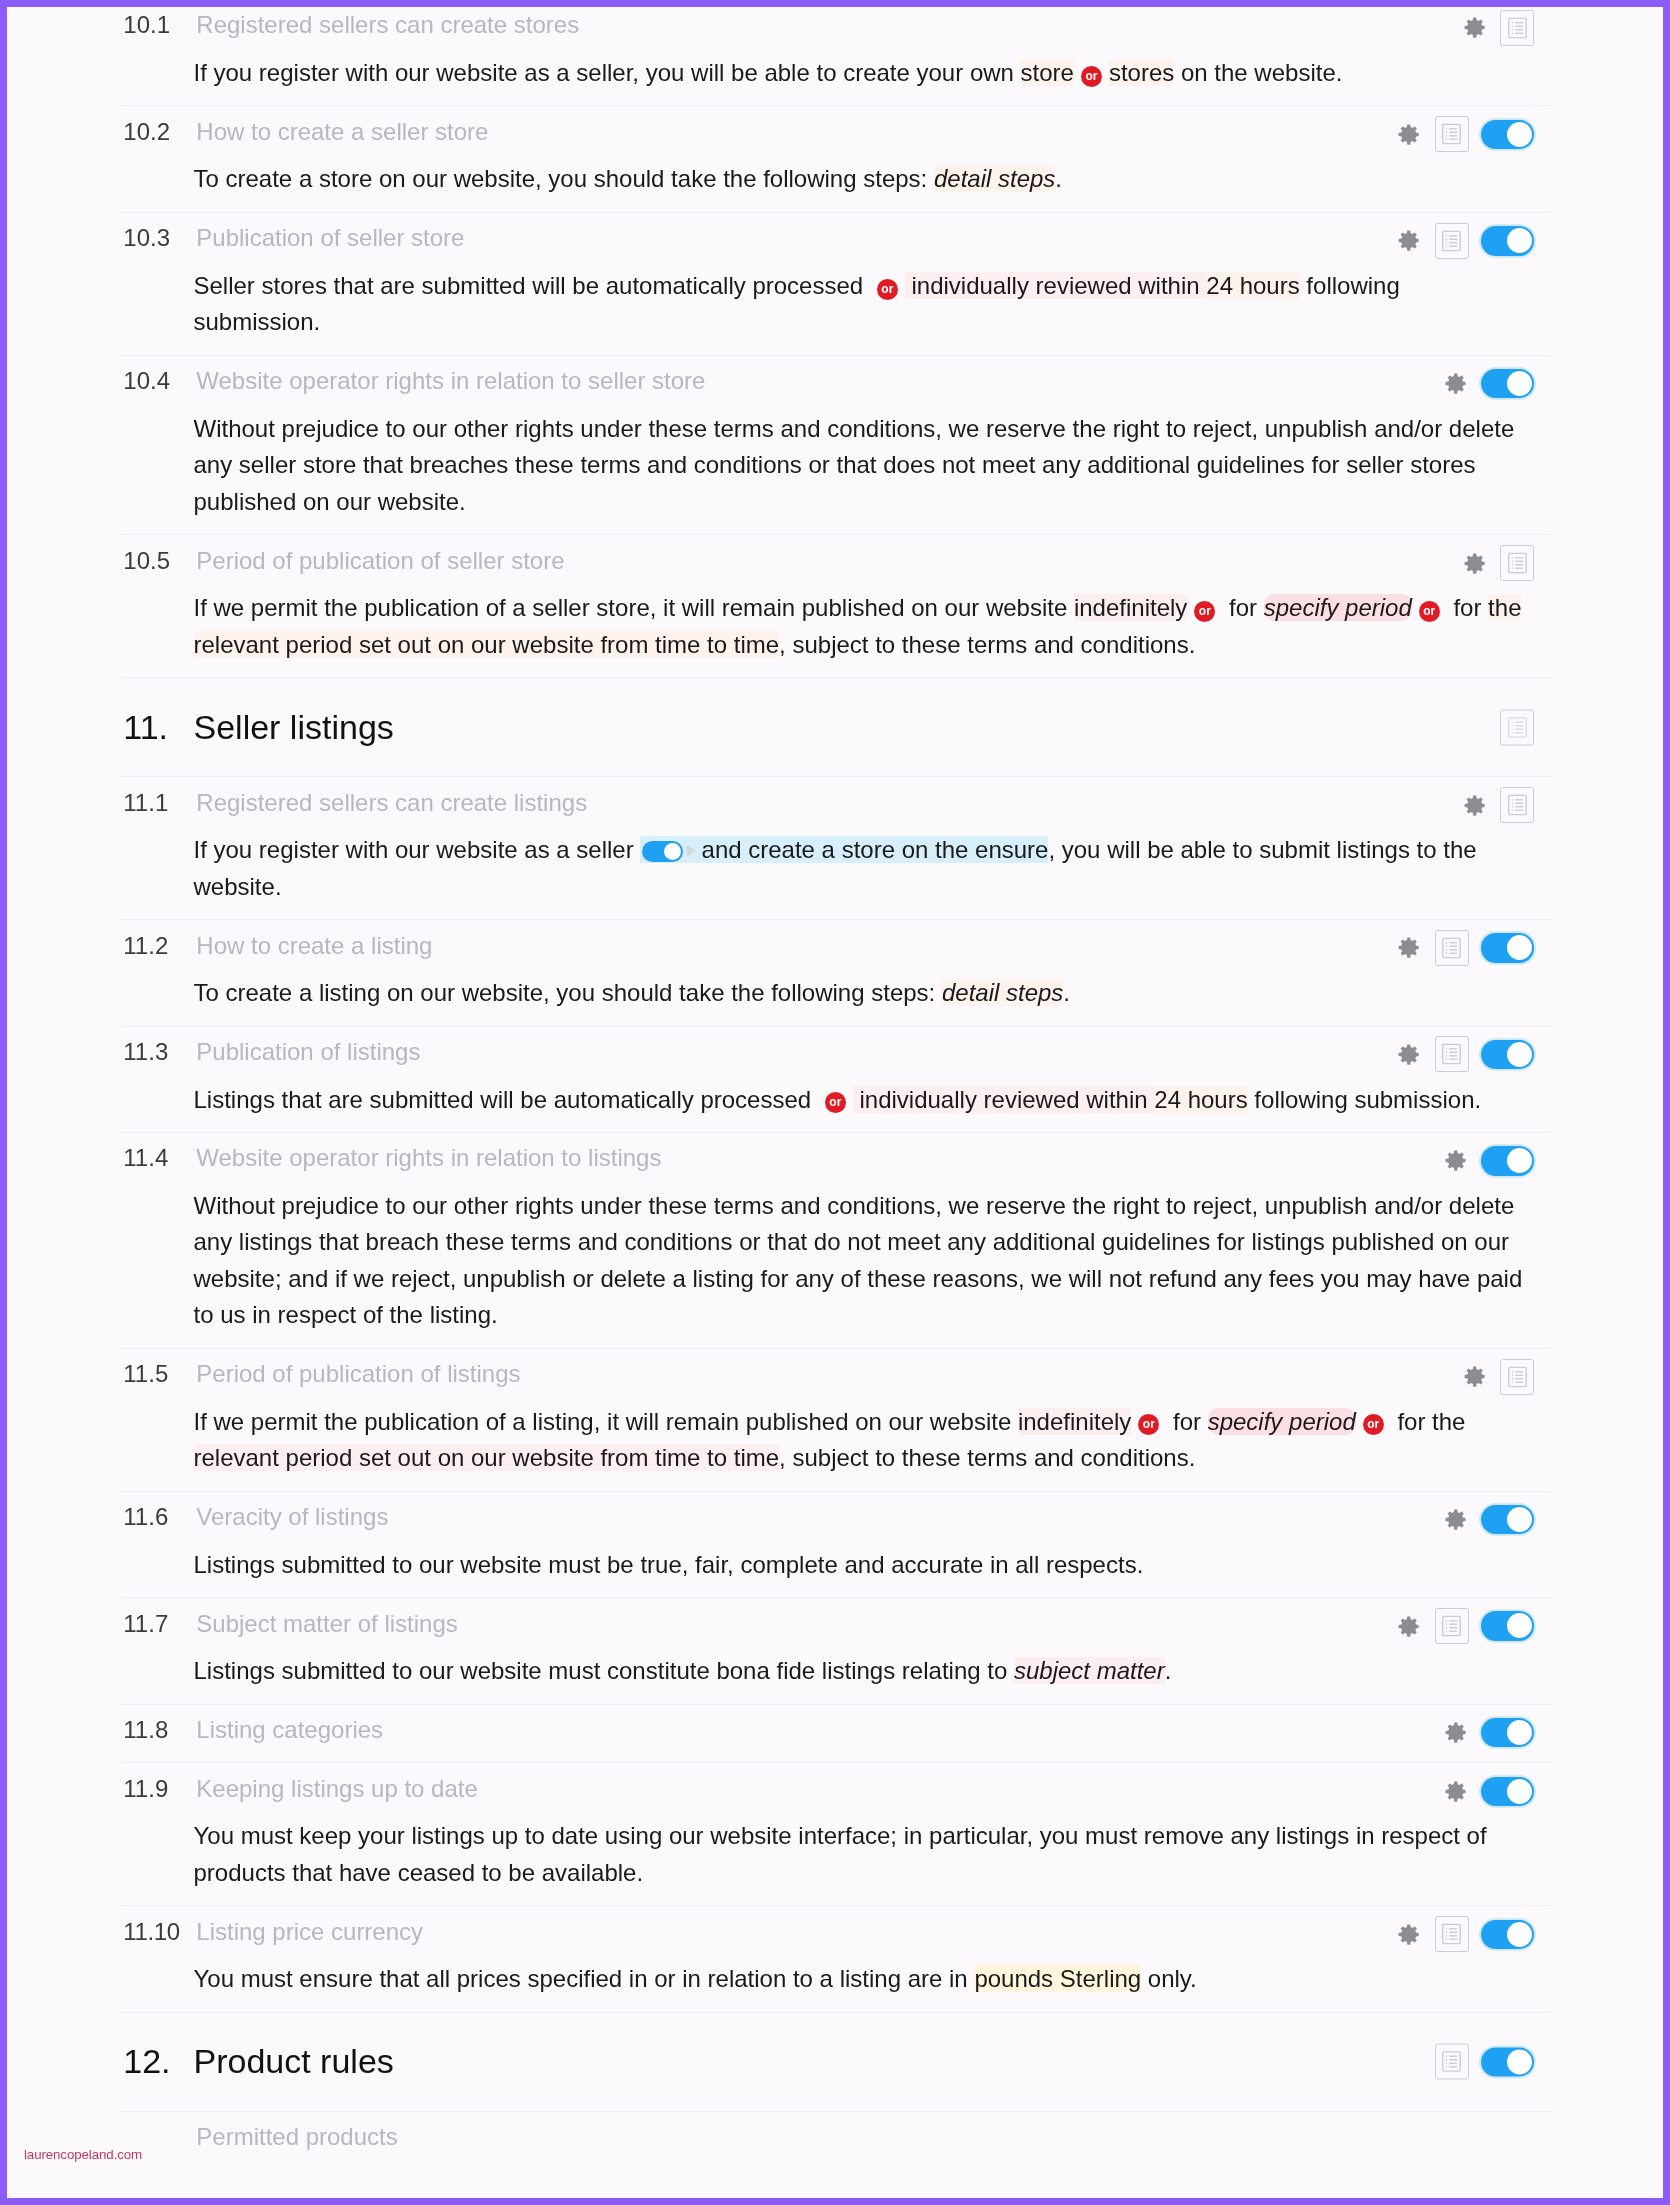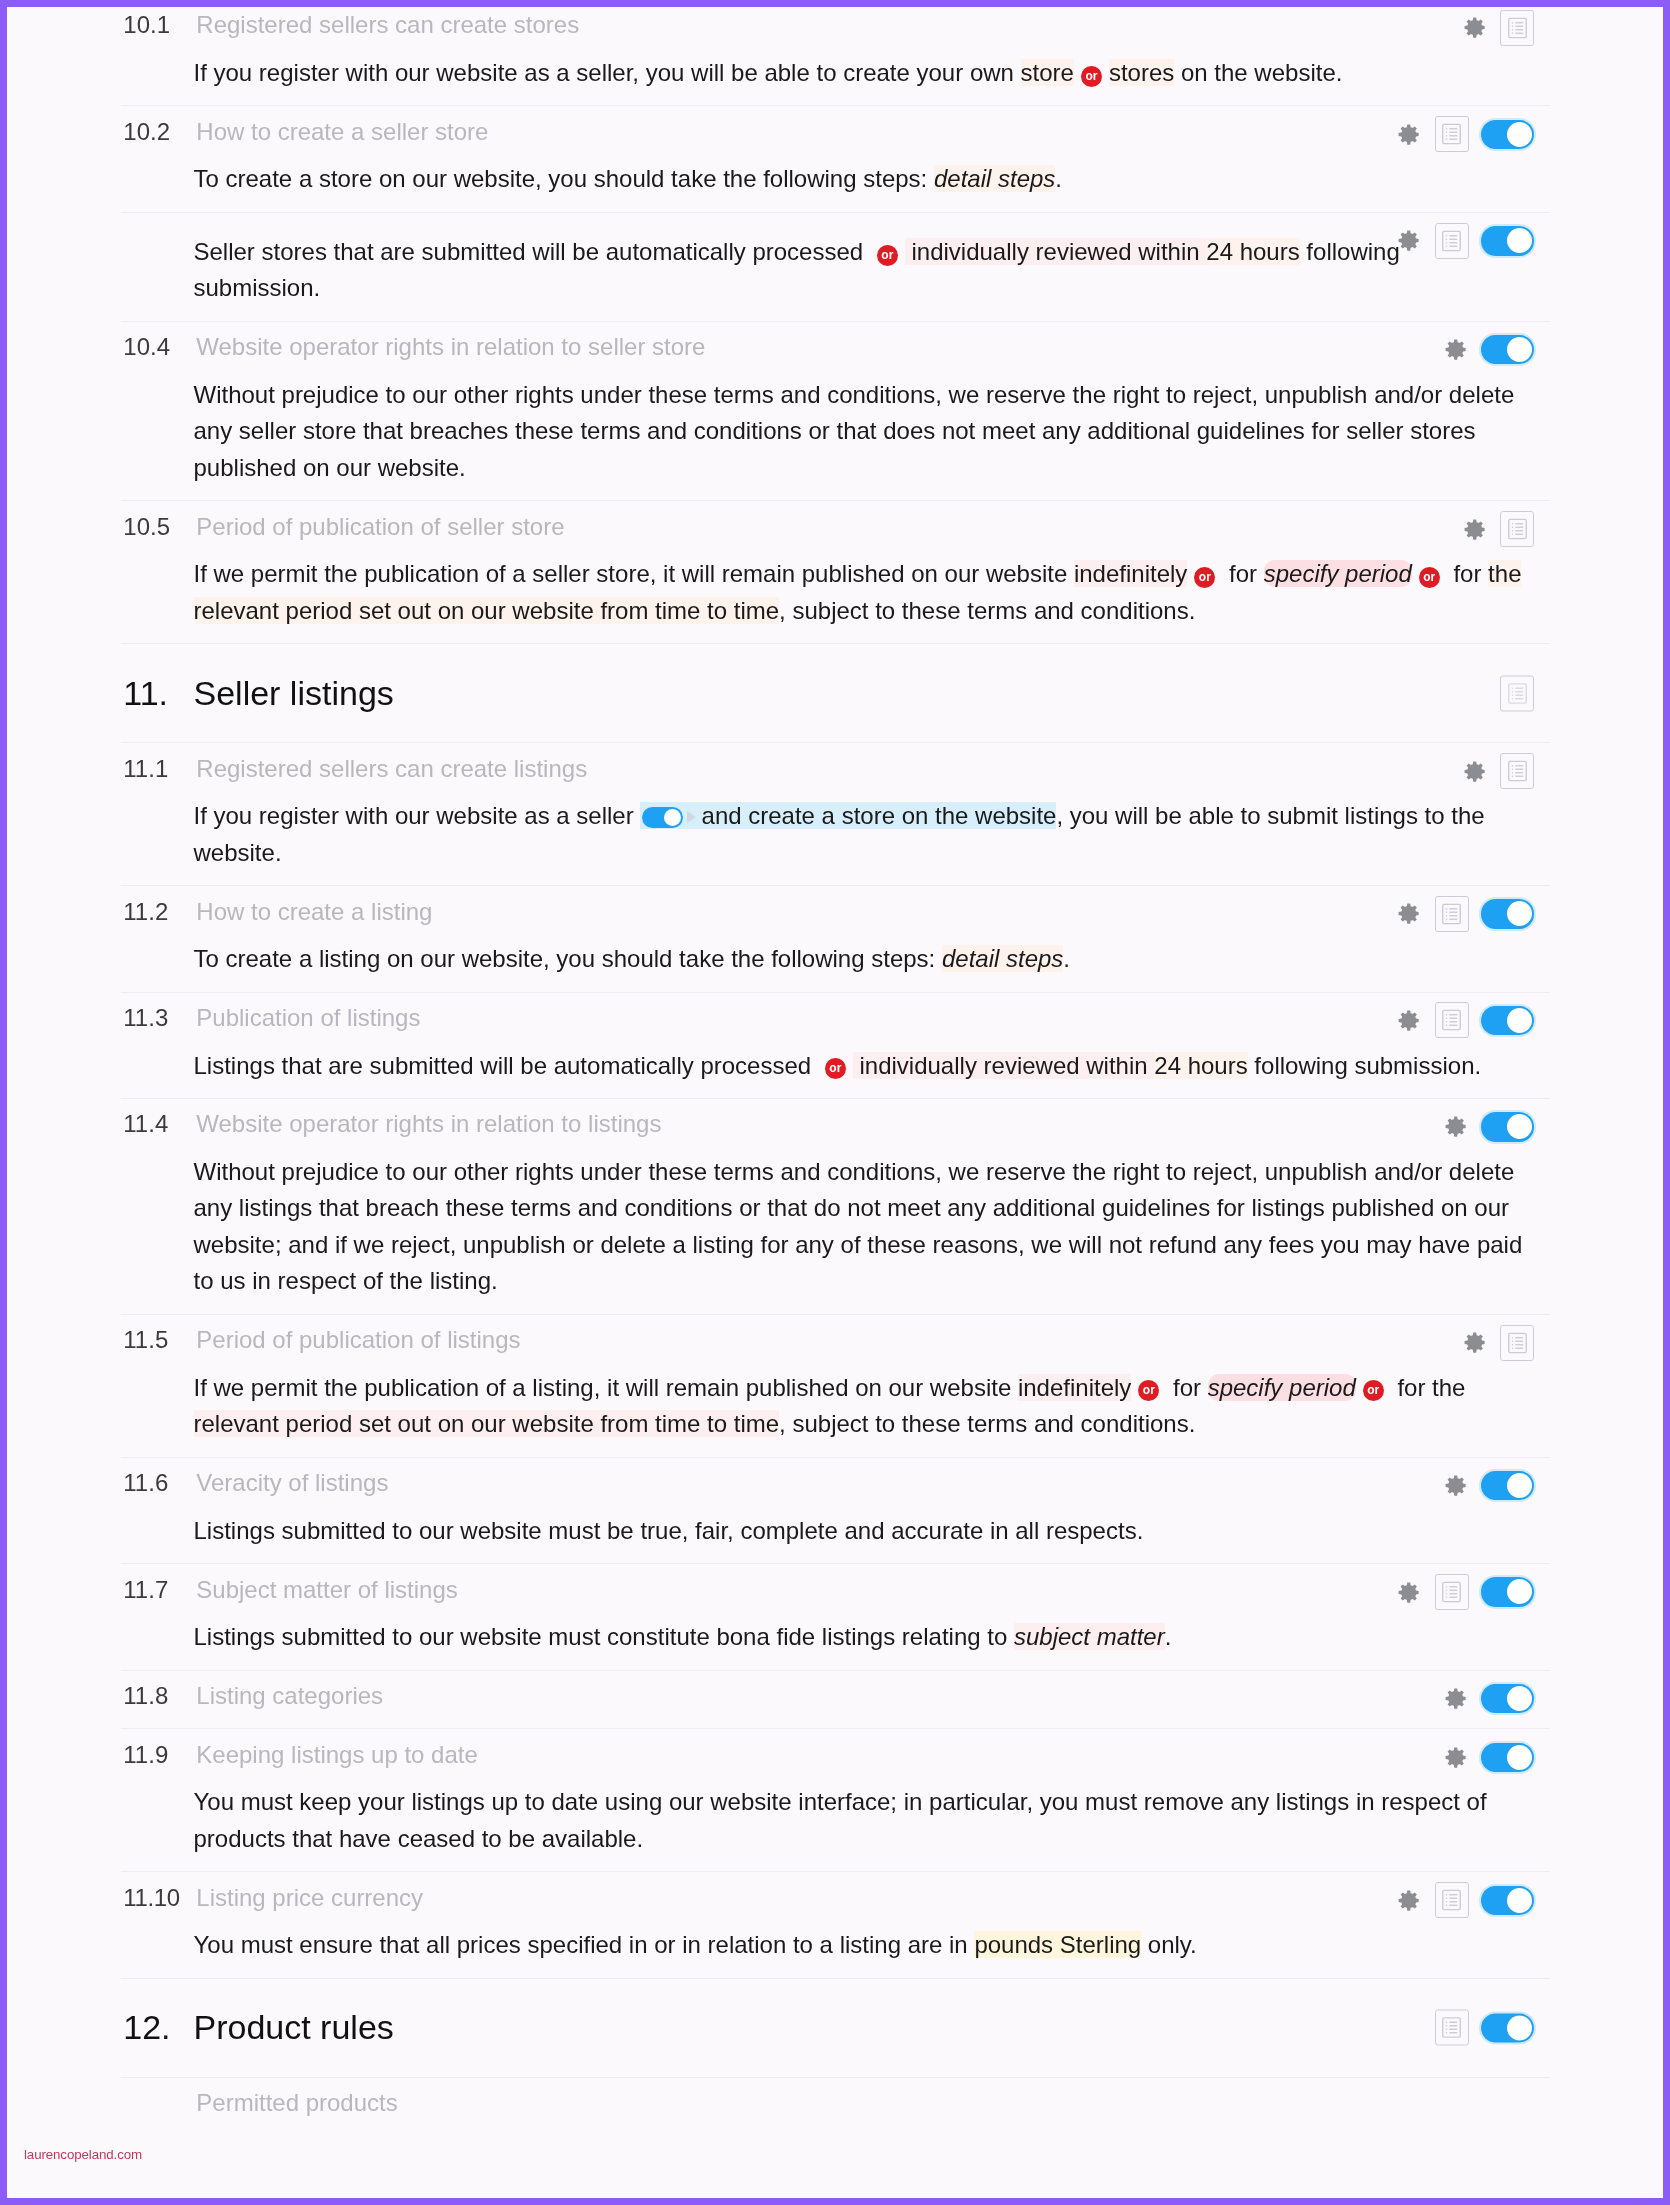--- a/index.html
+++ b/index.html
@@ -258,20 +258,24 @@
       <span class="toggle">
               <span class="knob"></span>
             </span>
     </div>
     <div class="clause-body">
       <span>To create a store on our website, you should take the following steps: </span><span class="it hl-peach">detail steps</span><span>.</span>
     </div>
   </div>
 
   <div class="clause">
+    <div class="clause-head">
+      <div class="clause-num">10.3</div>
+      <div class="clause-title">Publication of seller store</div>
+    </div>
     <div class="controls">
       <span>
         <svg class="gear-icon" viewBox="0 0 24 24" fill="#8c8c93">
                 <path d="M12 8.4a3.6 3.6 0 100 7.2 3.6 3.6 0 000-7.2zm0 5.4a1.8 1.8 0 110-3.6 1.8 1.8 0 010 3.6z"></path>
                 <path d="M21 13.3v-2.6l-2.3-.4a7 7 0 00-.7-1.7l1.4-1.9-1.9-1.9-1.9 1.4a7 7 0 00-1.7-.7L13.5 3h-2.6l-.4 2.5a7 7 0 00-1.7.7L6.9 4.8 5 6.7l1.4 1.9a7 7 0 00-.7 1.7L3.2 10.7v2.6l2.5.4c.15.6.4 1.15.7 1.7L5 17.3l1.9 1.9 1.9-1.4c.55.3 1.1.55 1.7.7l.4 2.5h2.6l.4-2.5c.6-.15 1.15-.4 1.7-.7l1.9 1.4 1.9-1.9-1.4-1.9c.3-.55.55-1.1.7-1.7z"></path>
               </svg>
       </span>
       <span class="doc-icon">
         <svg viewBox="0 0 24 26" fill="none" stroke="#cfcbd4" stroke-width="1.6">
           <rect x="2" y="2" width="20" height="22" rx="1.5"></rect>
@@ -384,21 +388,21 @@
           <line x1="5.5" y1="11" x2="7" y2="11"></line>
                 <line x1="9.5" y1="11" x2="18.5" y2="11"></line>
           <line x1="5.5" y1="15" x2="7" y2="15"></line>
                 <line x1="9.5" y1="15" x2="18.5" y2="15"></line>
           <line x1="5.5" y1="19" x2="7" y2="19"></line>
                 <line x1="9.5" y1="19" x2="18.5" y2="19"></line>
         </svg>
       </span>
     </div>
     <div class="clause-body">
-      <span>If you register with our website as a seller </span><span class="hl-blue"><span class="inline-toggle"><span class="knob"></span></span><span class="inline-caret"></span><span>and create a store on the website</span></span><span>, you will be able to submit listings to the website.</span>
+      <span>If you register with our website as a seller </span><span class="hl-blue"><span class="inline-toggle"><span class="knob"></span></span><span class="inline-caret"></span><span>and create a store on the ensure</span></span><span>, you will be able to submit listings to the website.</span>
     </div>
   </div>
 
   <div class="clause">
     <div class="clause-head">
       <div class="clause-num">11.2</div>
       <div class="clause-title">How to create a listing</div>
     </div>
     <div class="controls">
       <span>

